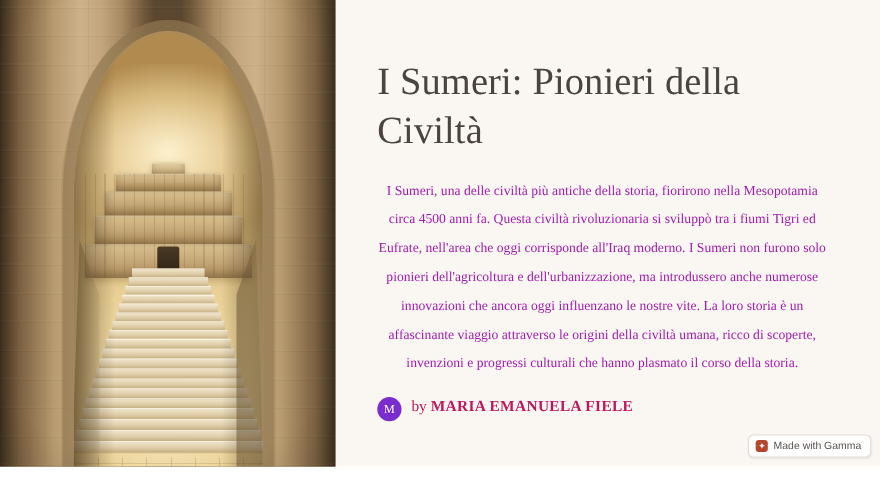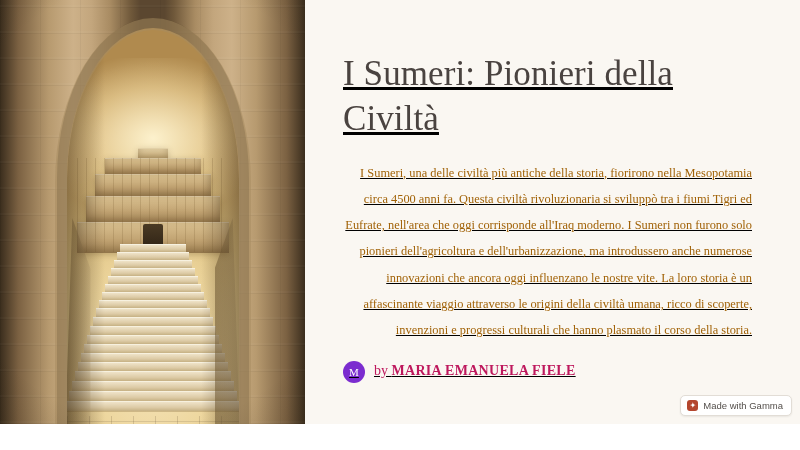--- a/index.html
+++ b/index.html
@@ -13,21 +13,20 @@
     background: #ffffff;
     font-family: "Liberation Sans", sans-serif;
   }
   .slide {
     position: relative;
     width: 800px;
     height: 424px;
     background: #faf7f2;
     display: flex;
     overflow: hidden;
-    text-decoration: underline;
   }
 
   
   .image-panel {
     position: relative;
     width: 305px;
     height: 450px;
     flex: 0 0 305px;
     overflow: hidden;
     background: #6b5134;
@@ -208,23 +207,23 @@
     line-height: 1.28;
     color: #4a4340;
     font-weight: 400;
     margin: 0 0 18px 0;
     letter-spacing: 0.1px;
   }
   .body-text {
     font-family: "Liberation Serif", serif;
     font-size: 12.4px;
     line-height: 2.12;
-    color: #a16207;
+    color: #a21caf;
     margin: 0;
-    text-align: right;
+    text-align: center;
   }
   .author-row {
     display: flex;
     align-items: flex-start;
     margin-top: 16px;
     gap: 9px;
   }
   .avatar {
     width: 22px;
     height: 22px;

